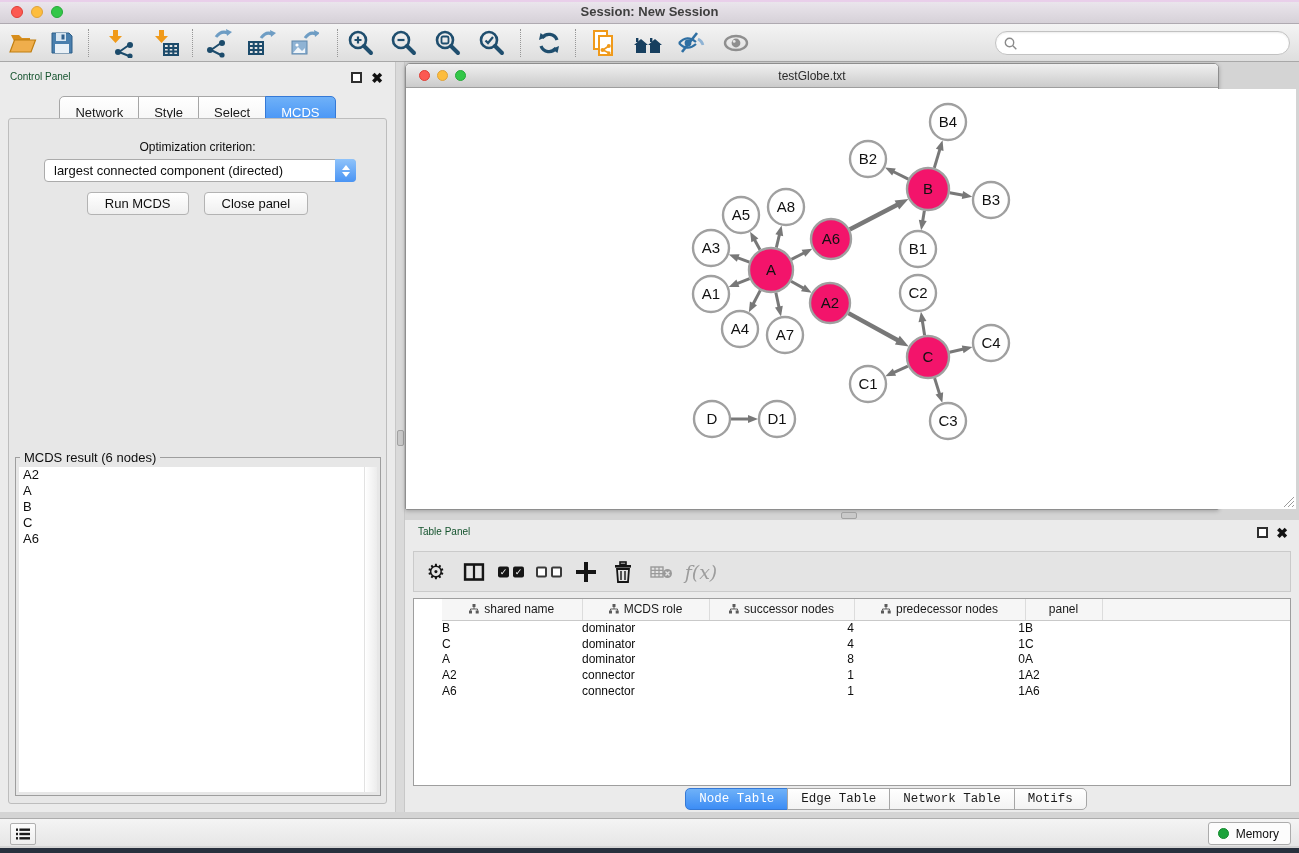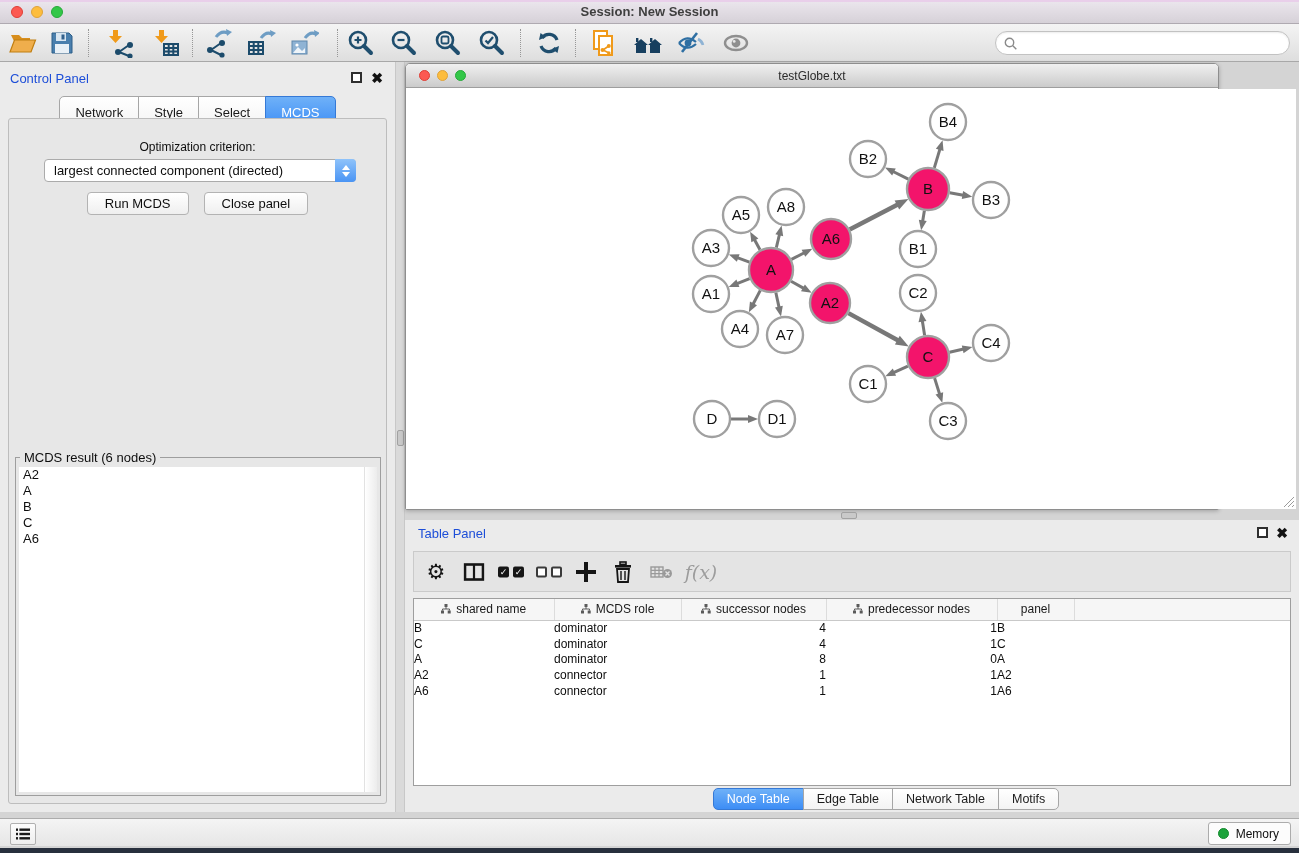--- a/index.html
+++ b/index.html
@@ -24,21 +24,21 @@
     background:linear-gradient(#F4F4F4,#DEDEDE); border-bottom:1px solid #A8A8A8; }
   .tb { position:absolute; top:4px; width:34px; height:30px; display:flex; align-items:center; justify-content:center; cursor:default; }
   .tbsep { position:absolute; top:5px; height:28px; width:0; border-left:1px dotted #979797; }
   .search { position:absolute; right:9px; top:7px; width:295px; height:24px; border:1px solid #C2C2C2;
     border-radius:13px; background:#fff; box-shadow:inset 0 1px 2px rgba(0,0,0,0.08); }
   .search svg { position:absolute; left:8px; top:5px; }
   .search input { position:absolute; left:26px; top:2px; width:260px; height:18px; border:none; outline:none; font-size:12px; background:transparent; font-family:"Liberation Sans", sans-serif; }
 
   
   .control-panel { position:absolute; left:0; top:62px; width:395px; height:750px; background:#EBEBEB; }
-  .panel-title { position:absolute; left:10px; top:9px; font-size:13px; color:#1d4ed8; }
+  .panel-title { position:absolute; left:10px; top:9px; font-size:10px; color:#14532d; }
   .float-icon { position:absolute; width:11px; height:11px; border:2px solid #2E2E2E; background:#fff; }
   .close-icon { position:absolute; font-size:14px; font-weight:bold; color:#111; line-height:12px; }
   .cp-tabs { position:absolute; top:34px; left:0; width:100%; display:flex; justify-content:center; }
   .seg { height:32px; line-height:20px; padding:6px 15px; font-size:13px; color:#1A1A1A; background:linear-gradient(#FFFFFF,#F3F3F3);
     border:1px solid #A6A6A6; margin-left:-1px; }
   .seg:first-child { border-radius:5px 0 0 5px; margin-left:0; }
   .seg:last-child { border-radius:0 5px 5px 0; }
   .seg.active { background:linear-gradient(#6FB1F8,#3D8DF5); color:#fff; border-color:#3579D6; }
   .cp-pane { position:absolute; left:8px; top:56px; width:379px; height:686px; border:1px solid #BDBDBD; border-radius:3px; background:#E7E7E7; }
   .opt-label { position:absolute; top:21px; width:100%; text-align:center; font-size:12px; color:#0E0E0E; }
@@ -74,30 +74,30 @@
   .resize-grip { position:absolute; right:1px; bottom:1px; }
 
   
   .table-panel { position:absolute; left:405px; top:520px; width:894px; height:292px; background:#EBEBEB; }
   .tp-toolbar { position:absolute; left:8px; top:31px; width:878px; height:41px; background:#E4E4E4; border:1px solid #CACACA; }
   .tpi { position:absolute; top:50%; transform:translate(-50%,-50%); display:flex; align-items:center; gap:4px; }
   .gear-txt { font-family:"DejaVu Sans", sans-serif; font-size:21px; color:#151515; line-height:1; }
   .chk { width:11px; height:11px; border-radius:2px; background:#161616; color:#fff; font-size:9px; line-height:11px; text-align:center; }
   .unchk { width:11px; height:11px; border-radius:2px; background:#fff; border:2px solid #3A3A3A; }
   .fx { font-family:"DejaVu Serif", serif; font-style:italic; font-size:19px; color:#9C9C9C; }
-  .tp-table { position:absolute; left:8px; top:78px; width:878px; height:188px; background:#fff; border:1px solid #9E9E9E; overflow:hidden; }
+  .tp-table { position:absolute; left:8px; top:78px; width:878px; height:188px; background:#fff; border:1px solid #9E9E9E; overflow:hidden;padding-left:28px; }
   table.node-table { border-collapse:collapse; table-layout:fixed; width:100%; }
   .node-table th { height:21px; background:#F6F6F6; border-bottom:1px solid #C9C9C9; border-right:1px solid #DCDCDC;
     font-weight:normal; font-size:12px; color:#1A1A1A; padding:0; }
   .node-table th:last-child { border-right:none; }
   .th-inner { display:flex; align-items:center; justify-content:center; gap:5px; }
   .node-table td { height:15.8px; font-size:12px; color:#0D0D0D; padding:0; white-space:nowrap; }
   .td-l { text-align:left; padding-left:10px; }
   .td-r { text-align:right; padding-right:14px; }
-  .tp-tabs { position:absolute; left:0; width:100%; top:268px; display:flex; justify-content:center; padding-left:68px; }
+  .tp-tabs { position:absolute; left:0; width:100%; top:268px; display:flex; justify-content:center; padding-left:68px;font-family:Liberation Mono, monospace; }
   .tp-tabs .seg { height:22px; line-height:20px; font-size:12.5px; padding:0 13px; }
 
   
   .statusbar { position:absolute; left:0; top:818px; width:100%; height:28px;
     background:linear-gradient(#F4F4F4,#E6E6E6); border-top:1px solid #ACACAC; }
   .list-btn { position:absolute; left:10px; top:4px; width:26px; height:22px; background:linear-gradient(#FCFCFC,#EEEEEE);
     border:1px solid #B0B0B0; border-radius:2px; display:flex; align-items:center; justify-content:center; }
   .memory-btn { position:absolute; right:8px; top:3px; height:23px; padding:0 11px 0 9px; background:#FCFCFC;
     border:1px solid #ACACAC; border-radius:3px; display:flex; align-items:center; gap:7px; font-size:12px; color:#0D0D0D; }
   .green-dot { width:11px; height:11px; border-radius:50%; background:#1CA33B; border:1px solid #148A2E; }

